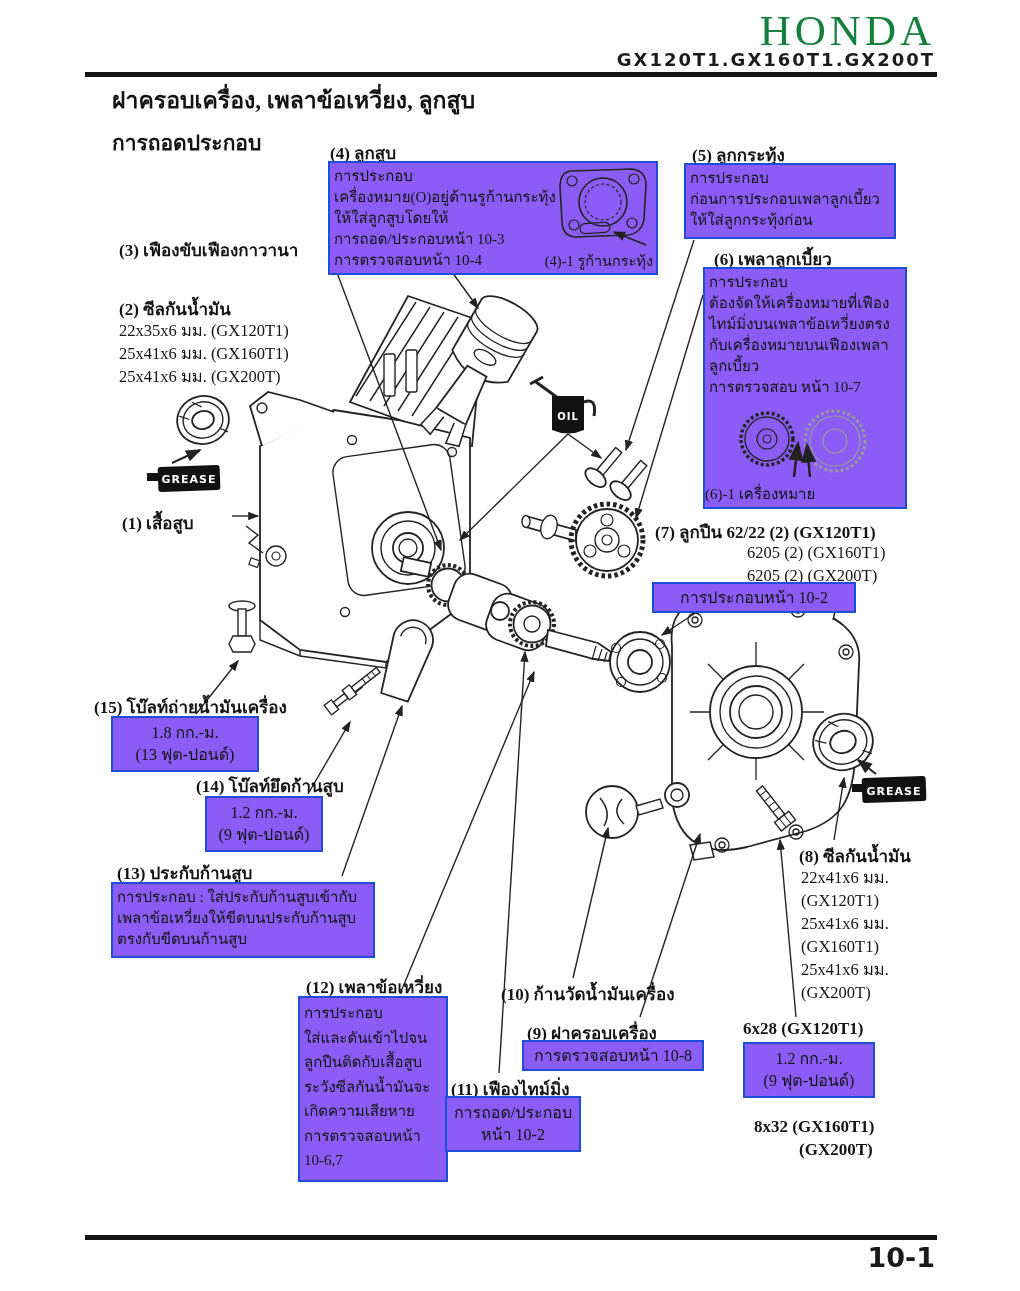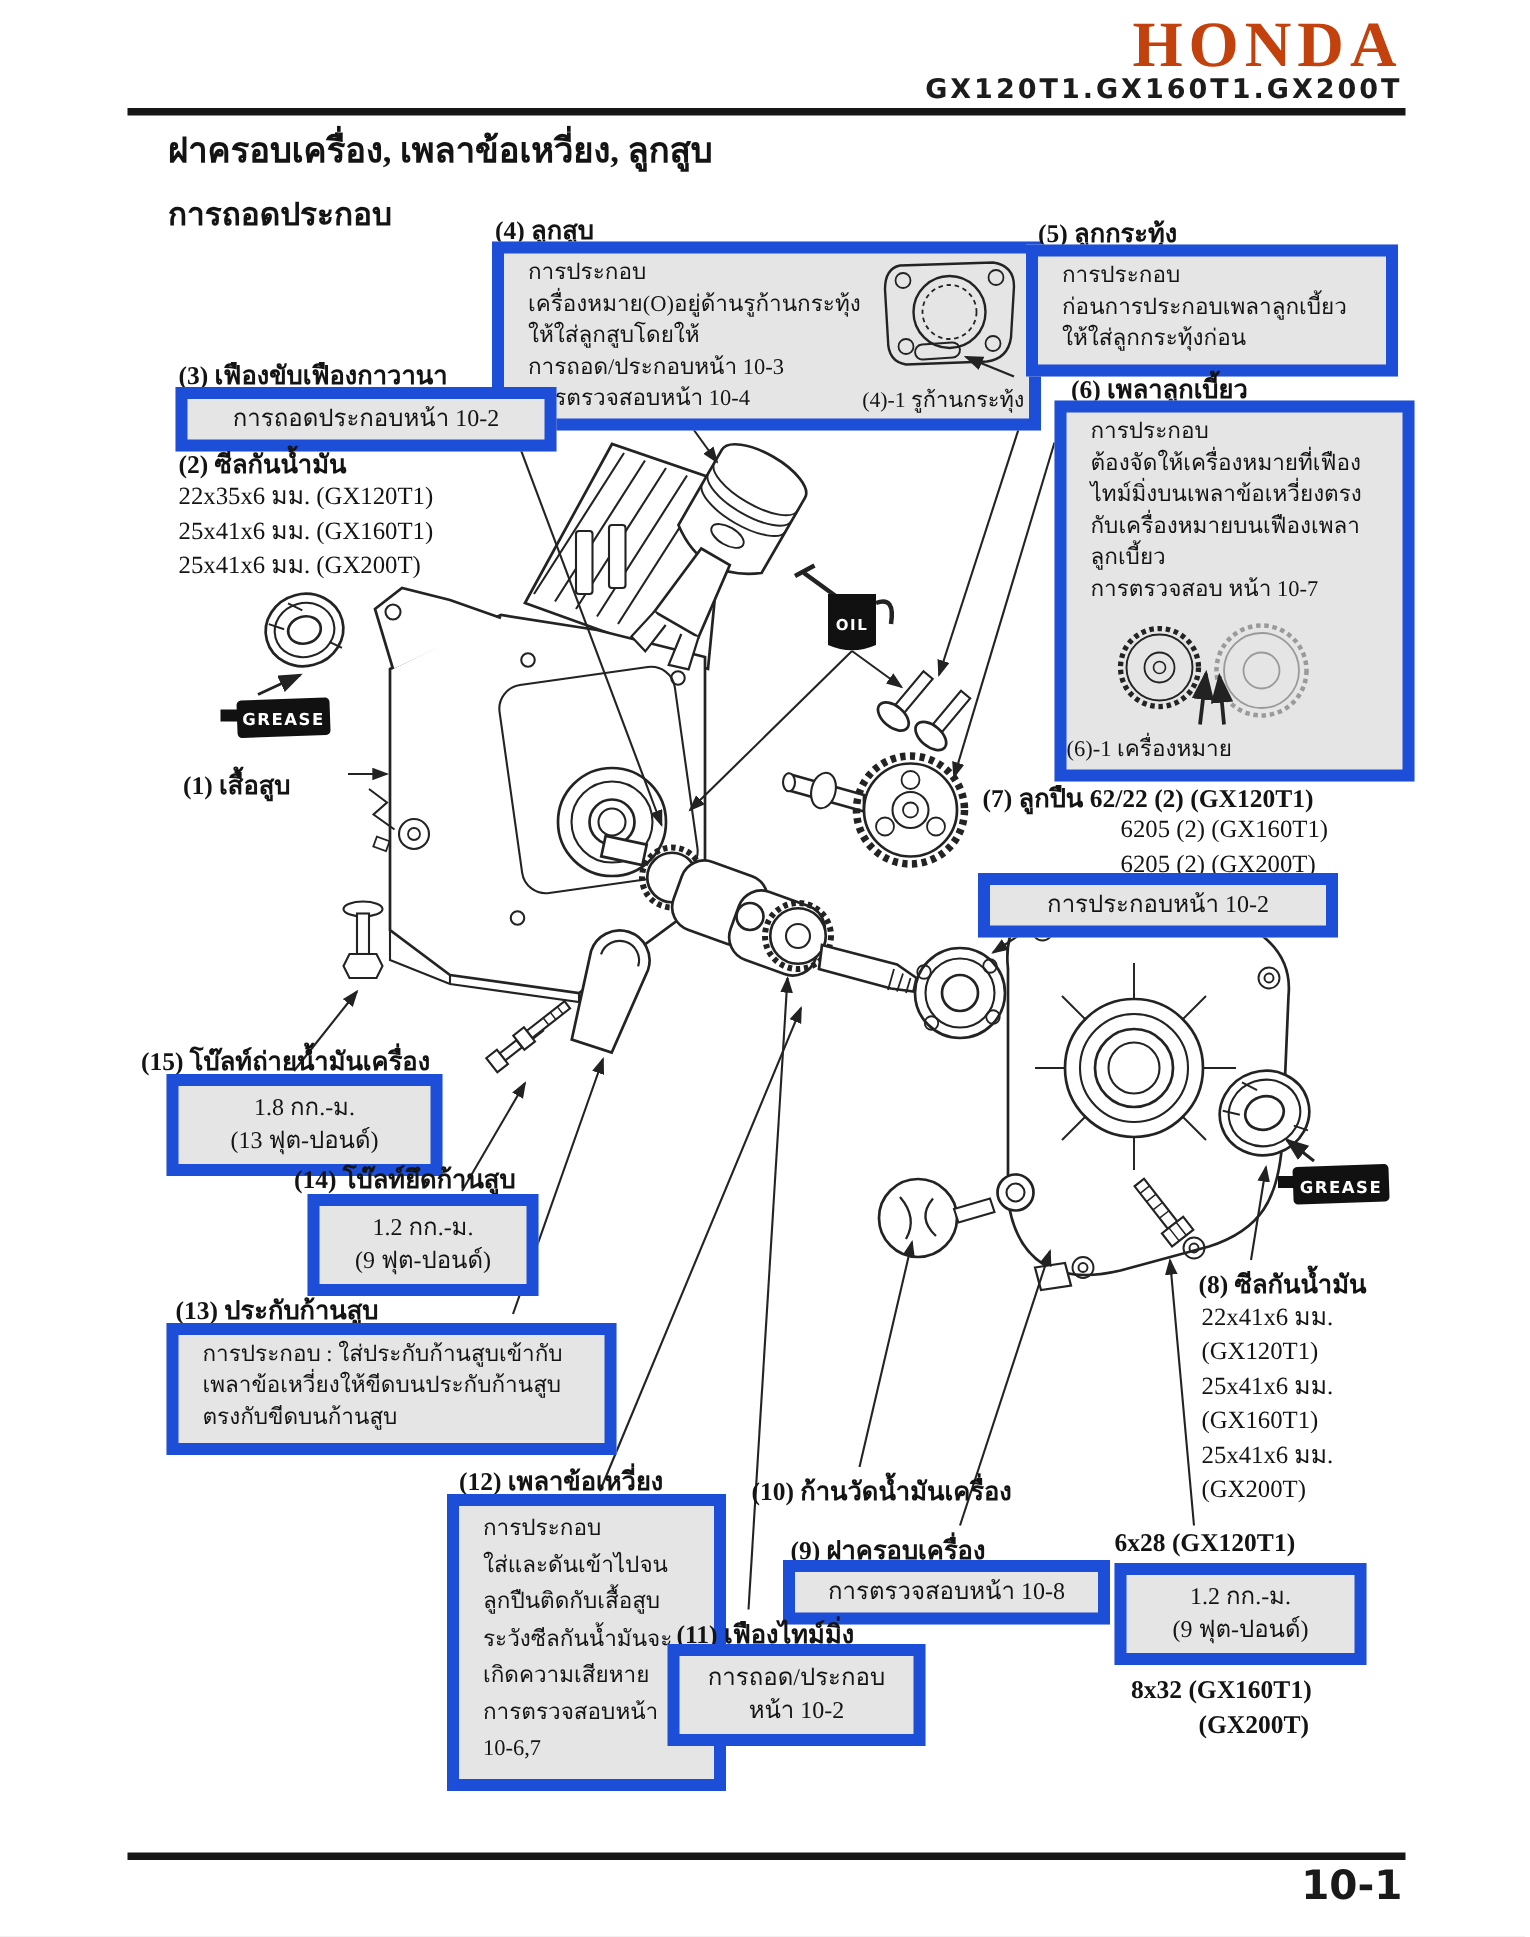--- a/index.html
+++ b/index.html
@@ -3,44 +3,44 @@
 <meta charset="utf-8">
 <style>
   html,body { margin:0; padding:0; background:#e8e8e8; }
   .page {
     position:relative; width:1020px; height:1291px; margin:0 auto;
     background:#ffffff; overflow:hidden;
     font-family:"Liberation Serif","DejaVu Serif",serif; color:#141414;
   }
   .brand {
     position:absolute; right:85px; top:6px;
-    font-family:"Liberation Serif",serif; font-weight:bold;
-    font-size:43px; letter-spacing:4px; color:#c2410c;margin-left:20px;
+    font-family:"Liberation Serif",serif; font-weight:normal;
+    font-size:43px; letter-spacing:4px; color:#15803d;margin-left:20px;
   }
   .models {
     position:absolute; right:85px; top:49px;
     font-family:"DejaVu Sans","Liberation Sans",sans-serif; font-weight:bold;
     font-size:18px; letter-spacing:2px; color:#1c1c1c;
   }
   .rule { position:absolute; left:85px; width:852px; background:#161616; }
   .rule-top { top:72px; height:5px; }
   .rule-bottom { top:1235px; height:5px; }
   .page-number {
     position:absolute; right:85px; top:1242px;
     font-family:"DejaVu Sans","Liberation Sans",sans-serif;
     font-weight:bold; font-size:27px; color:#1a1a1a;
   }
   .title { position:absolute; left:112px; top:82px; font-size:23px; font-weight:bold; margin:0; white-space:nowrap; }
   .subtitle { position:absolute; left:112px; top:126px; font-size:21px; font-weight:bold; margin:0; white-space:nowrap; }
 
   .lbl { position:absolute; font-size:17px; font-weight:bold; white-space:nowrap; z-index:3; }
   .aux { position:absolute; font-size:16.5px; font-weight:normal; white-space:nowrap; z-index:3; line-height:23px; }
   .note {
-    position:absolute; border:8px solid #1d4ed8; background:#e5e5e5;
-    font-size:15.5px; line-height:21px; padding:3px 16px; z-index:3;
+    position:absolute; border:2px solid #1d4ed8; background:#8b5cf6;
+    font-size:15.5px; line-height:21px; padding:3px 4px; z-index:3;
   }
   .note .ln { white-space:nowrap; }
   .tq { display:flex; flex-direction:column; justify-content:center; align-items:center; text-align:center; font-size:16px; line-height:22px; }
   .ctr { text-align:center; }
   .cap4 { position:absolute; right:3px; bottom:1px; font-size:14.5px; white-space:nowrap; }
   .cap6 { position:absolute; left:0; right:0; bottom:2px; font-size:15px; white-space:nowrap; }
   .mini { position:absolute; }
   svg.diagram { position:absolute; left:0; top:0; z-index:1; }
   svg text.icon-txt {
     font-family:"DejaVu Sans","Liberation Sans",sans-serif;
@@ -299,21 +299,20 @@
   </div>
 
   <div class="lbl" style="left:692px; top:141px;">(5) ลูกกระทุ้ง</div>
   <div class="note" style="left:684px; top:163px; width:200px; height:66px; font-size:15px;">
     <div class="ln">การประกอบ</div>
     <div class="ln">ก่อนการประกอบเพลาลูกเบี้ยว</div>
     <div class="ln">ให้ใส่ลูกกระทุ้งก่อน</div>
   </div>
 
   <div class="lbl" style="left:119px; top:236px;text-align:center;">(3) เฟืองขับเฟืองกาวานา</div>
-  <div class="note ctr" style="left:117px; top:258px; width:206px; height:21px; font-size:16px;">การถอดประกอบหน้า 10-2</div>
 
   <div class="lbl" style="left:119px; top:295px;">(2) ซีลกันน้ำมัน</div>
   <div class="aux" style="left:119px; top:319px;">22x35x6 มม. (GX120T1)</div>
   <div class="aux" style="left:119px; top:342px;">25x41x6 มม. (GX160T1)</div>
   <div class="aux" style="left:119px; top:365px;">25x41x6 มม. (GX200T)</div>
 
   <div class="lbl" style="left:714px; top:245px;">(6) เพลาลูกเบี้ยว</div>
   <div class="note" style="left:703px; top:267px; width:192px; height:232px; font-size:15px;">
     <div class="ln">การประกอบ</div>
     <div class="ln">ต้องจัดให้เครื่องหมายที่เฟือง</div>

